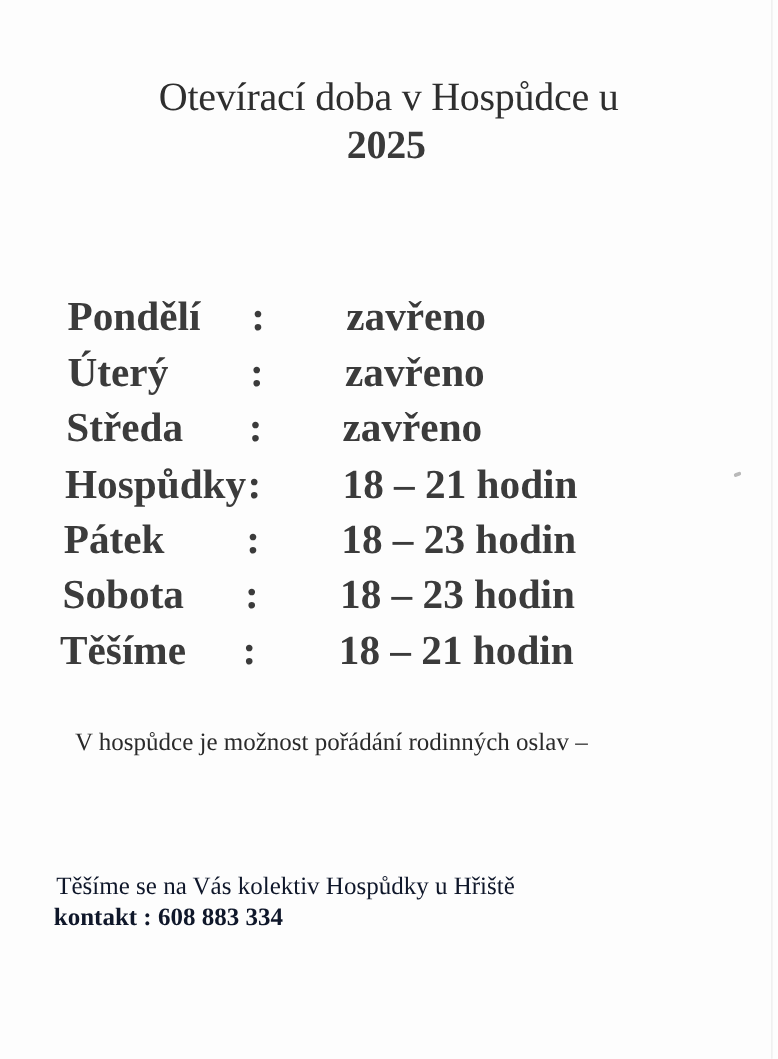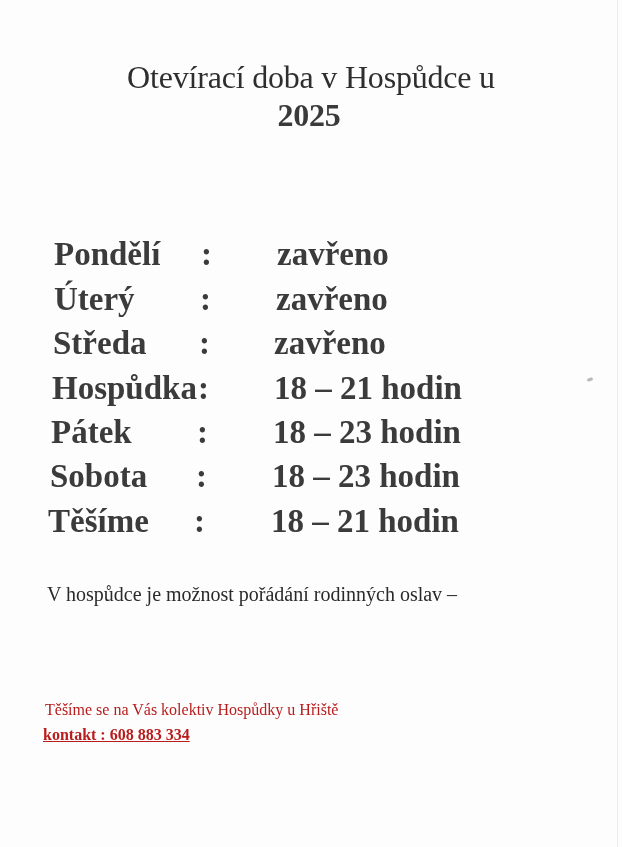--- a/index.html
+++ b/index.html
@@ -74,33 +74,33 @@
     .row .hours { position: absolute; top: 0; }
 
     .note {
       position: absolute;
       left: 47px; top: 582px;
       width: 520px;
       font-size: 20px;
       line-height: 25px;
       color: #2a2a2a;
     }
-    .note span { display: block; }
+    .note span { display: block; margin-left: 13px; }
     .note .l2 { margin-left: -1px; }
 
     .footer {
       position: absolute;
       left: 42px; top: 697px;
       width: 520px;
-      font-size: 16px;
+      font-size: 20px;
       line-height: 25px;
-      color: #b91c1c;
+      color: #0f172a;
     }
     .footer .greeting { display: block; margin-left: 3px; font-weight: normal; }
-    .footer .bold-line { display: block; font-weight: bold; text-decoration: underline; }
+    .footer .bold-line { display: block; font-weight: bold; }
     .footer .contact { margin-left: 1px; }
     .footer .facebook { margin-left: 0px; }
   </style>
 </head>
 <body>
 
 <div class="page">
   <div class="edge-line"></div>
   <div class="speck"></div>
 
@@ -119,21 +119,21 @@
       <span class="day">Úterý</span>
       <span class="colon" style="left:146px;">:</span>
       <span class="hours" style="left:222px;">zavřeno</span>
     </div>
     <div class="row" style="left:53px; top:89px;">
       <span class="day">Středa</span>
       <span class="colon" style="left:146px;">:</span>
       <span class="hours" style="left:221px;">zavřeno</span>
     </div>
     <div class="row" style="left:52px; top:134px;">
-      <span class="day">Hospůdka</span>
+      <span class="day">Hospůdky</span>
       <span class="colon" style="left:146px;">:</span>
       <span class="hours" style="left:222px;">18 – 21 hodin</span>
     </div>
     <div class="row" style="left:51px; top:178px;">
       <span class="day">Pátek</span>
       <span class="colon" style="left:146px;">:</span>
       <span class="hours" style="left:222px;">18 – 23 hodin</span>
     </div>
     <div class="row" style="left:50px; top:222px;">
       <span class="day">Sobota</span>

